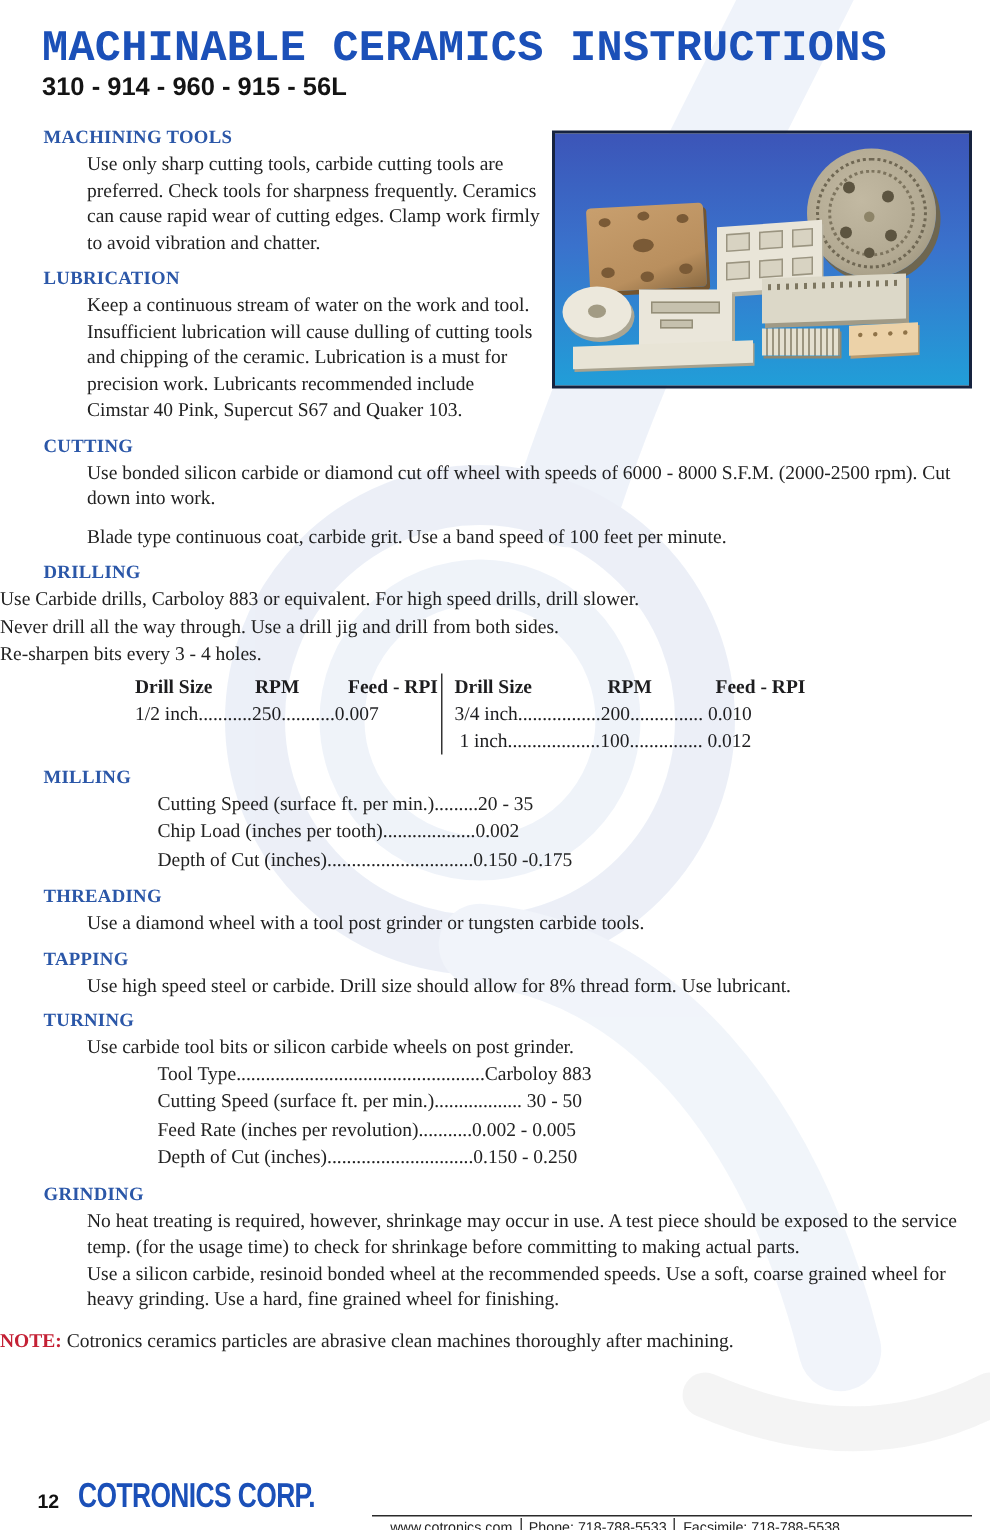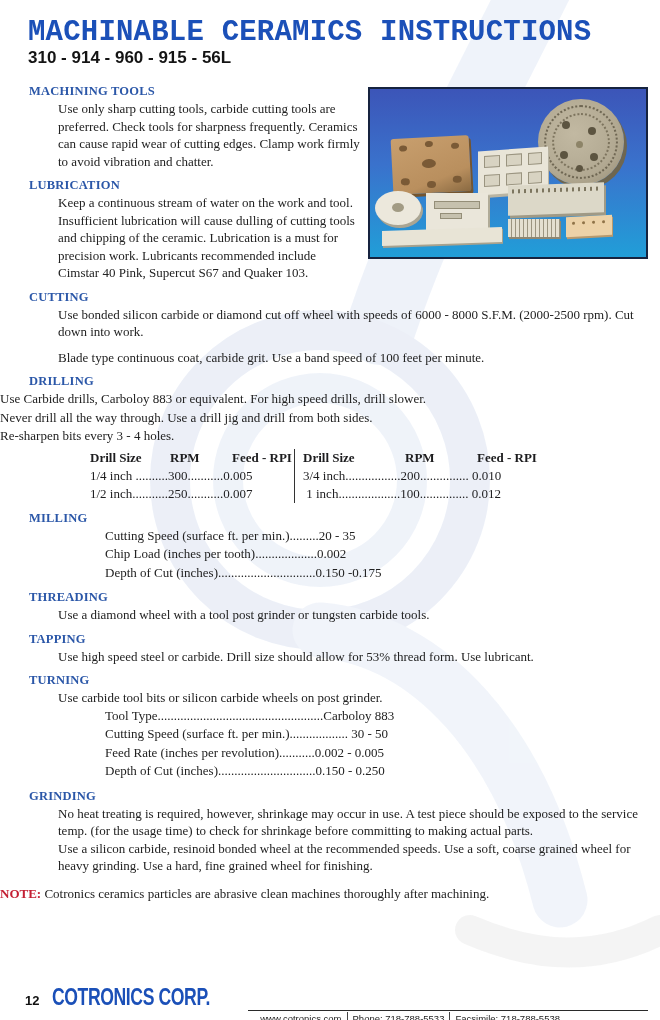--- a/index.html
+++ b/index.html
@@ -194,21 +194,20 @@
         <div class="bodyline">Never drill all the way through. Use a drill jig and drill from both sides.</div>
         <div class="bodyline">Re-sharpen bits every 3 - 4 holes.</div>
 
         <div class="drill-table-wrap">
           <div class="drill-col left">
             <div class="drill-head">
               <span class="h-size">Drill Size</span>
               <span class="h-rpm">RPM</span>
               <span class="h-feed">Feed - RPI</span>
             </div>
-            <div class="drill-row">1/4 inch ..........300...........0.005</div>
             <div class="drill-row">1/2 inch...........250...........0.007</div>
           </div>
           <div class="drill-col right">
             <div class="drill-head">
               <span class="h-size">Drill Size</span>
               <span class="h-rpm">RPM</span>
               <span class="h-feed">Feed - RPI</span>
             </div>
             <div class="drill-row">3/4 inch.................200............... 0.010</div>
             <div class="drill-row"> 1 inch...................100............... 0.012</div>
@@ -223,21 +222,21 @@
         <div class="spec-line">Depth of Cut (inches)..............................0.150 -0.175</div>
       </div>
 
       <div class="section">
         <div class="sec-heading">THREADING</div>
         <div class="sec-body wide">Use a diamond wheel with a tool post grinder or tungsten carbide tools.</div>
       </div>
 
       <div class="section">
         <div class="sec-heading">TAPPING</div>
-        <div class="sec-body wide">Use high speed steel or carbide. Drill size should allow for 53% thread form. Use lubricant.</div>
+        <div class="sec-body wide">Use high speed steel or carbide. Drill size should allow for 8% thread form. Use lubricant.</div>
       </div>
 
       <div class="section">
         <div class="sec-heading">TURNING</div>
         <div class="sec-body wide">Use carbide tool bits or silicon carbide wheels on post grinder.</div>
         <div class="spec-line">Tool Type...................................................Carboloy 883</div>
         <div class="spec-line">Cutting Speed (surface ft. per min.).................. 30 - 50</div>
         <div class="spec-line">Feed Rate (inches per revolution)...........0.002 - 0.005</div>
         <div class="spec-line">Depth of Cut (inches)..............................0.150 - 0.250</div>
       </div>

